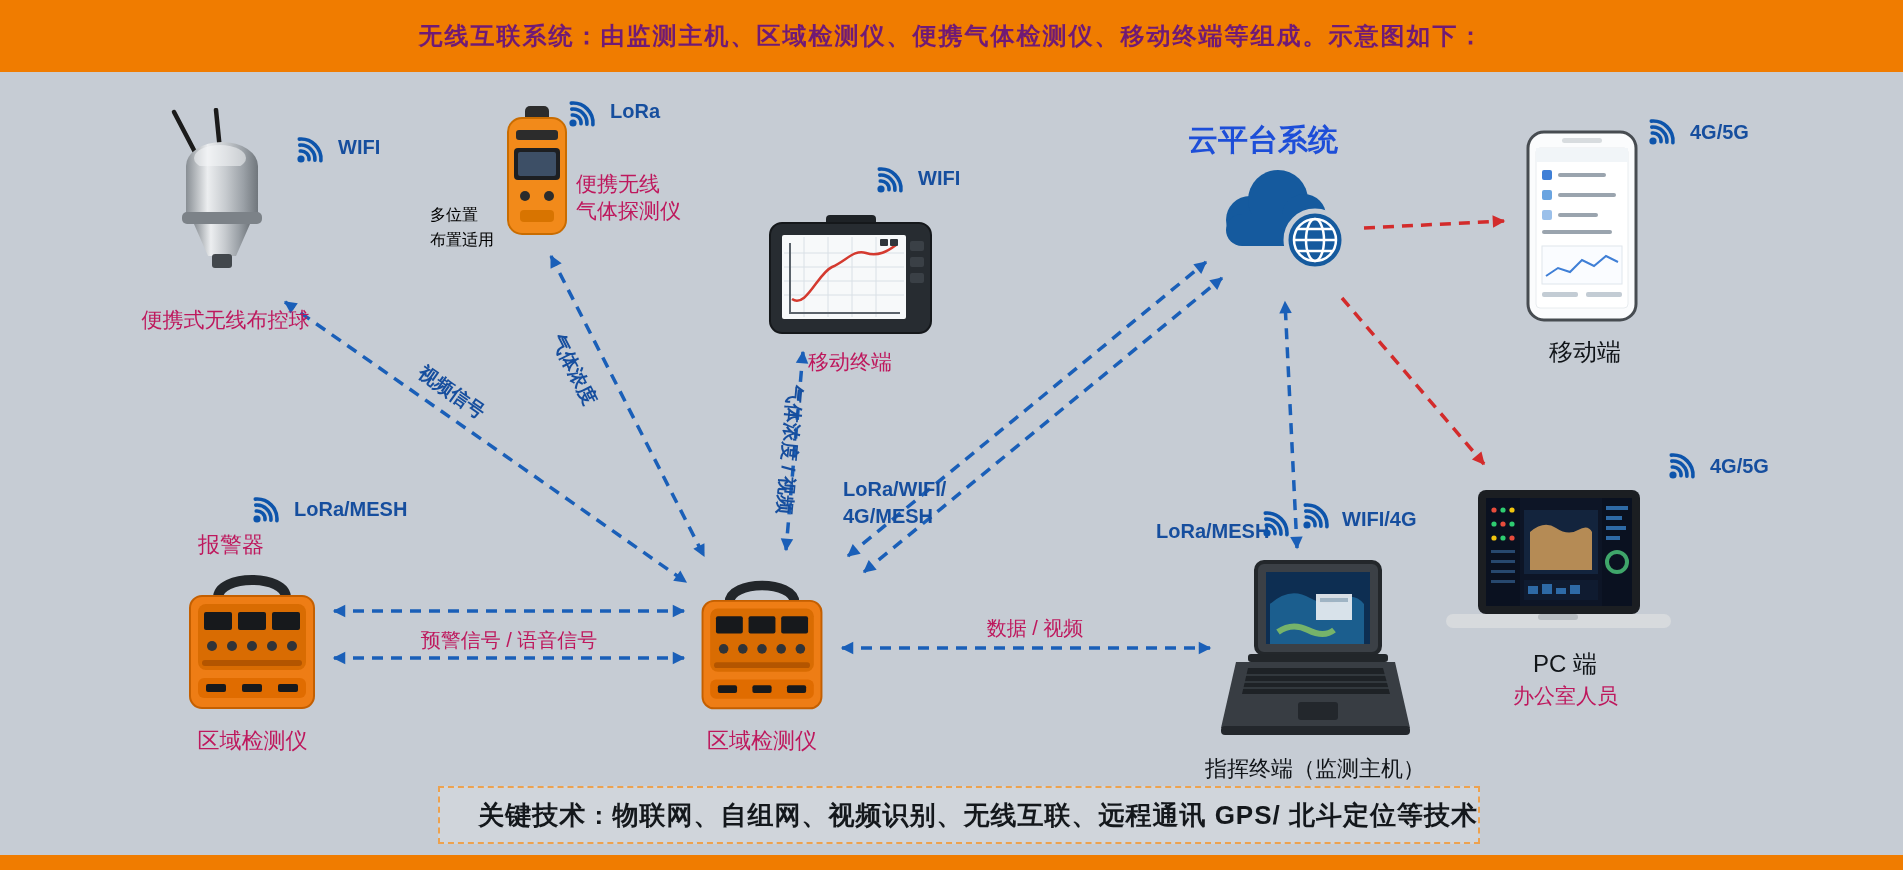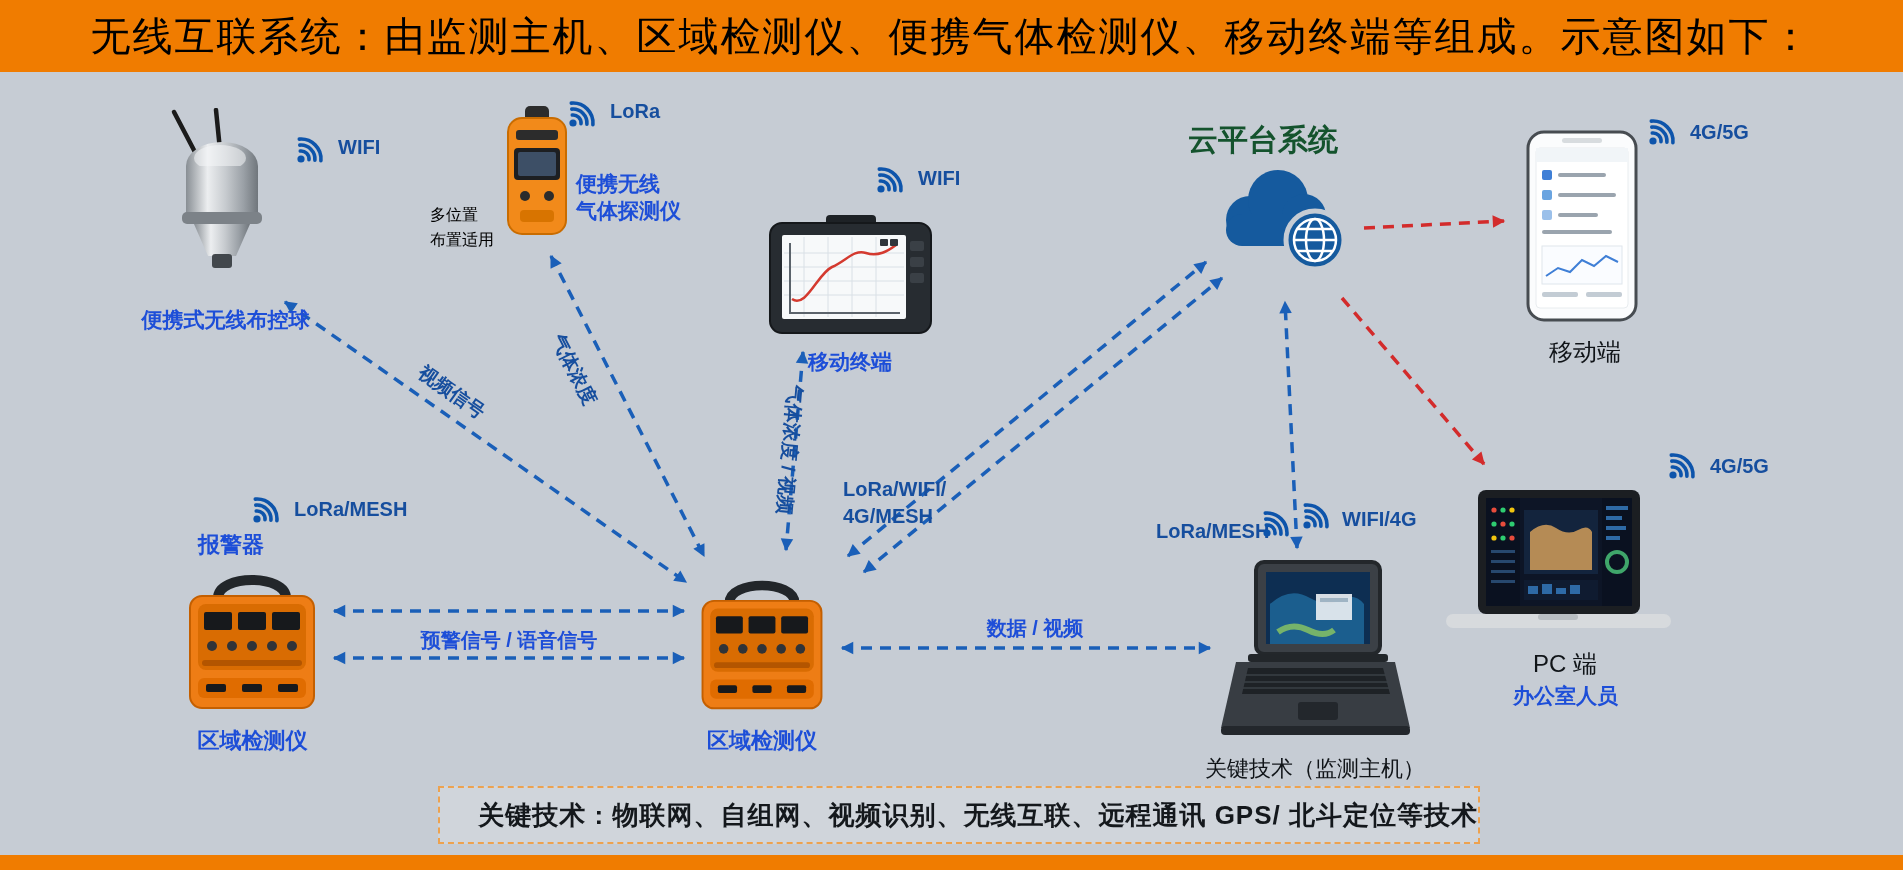--- a/index.html
+++ b/index.html
@@ -1,28 +1,28 @@
 <!DOCTYPE html>
 <html><head>
 <meta charset="utf-8">
 <style>
   *{margin:0;padding:0;box-sizing:border-box}
   html,body{width:1903px;height:870px;overflow:hidden}
   body{font-family:"Liberation Sans","DejaVu Sans",sans-serif;background:#c6ccd4}
   .stage{position:relative;width:1903px;height:870px;background:#c6ccd4}
   .abs{position:absolute}
   .banner{position:absolute;left:0;top:0;width:100%;height:72px;background:#f07c00;display:flex;align-items:center;justify-content:center}
-  .banner span{color:#000000;font-weight:normal;font-size:40px;letter-spacing:2px;white-space:nowrap}
+  .banner span{color:#701a75;font-weight:bold;font-size:24px;letter-spacing:2px;white-space:nowrap}
   .bottom-strip{position:absolute;left:0;bottom:0;width:100%;height:15px;background:#f07c00}
   .arrows{position:absolute;left:0;top:0;pointer-events:none}
   .lbl-blue{color:#164e9e;font-weight:bold;font-size:20px;white-space:nowrap}
-  .lbl-red{color:#1d4ed8;font-weight:bold;font-size:21px;white-space:nowrap}
+  .lbl-red{color:#be185d;font-weight:normal;font-size:21px;white-space:nowrap}
   .lbl-black{color:#101418;font-weight:normal;font-size:24px;white-space:nowrap}
   .lbl-orange{color:#000000;font-weight:normal;font-size:16px;line-height:25px;white-space:nowrap}
-  .cloud-title{color:#14532d;font-weight:bold;font-size:30px;white-space:nowrap}
+  .cloud-title{color:#1d4ed8;font-weight:bold;font-size:30px;white-space:nowrap}
   .center{text-align:center}
   .rot{transform-origin:0 0;display:inline-block}
   .two-line{line-height:27px}
   .keybox{position:absolute;left:438px;top:786px;width:1042px;height:58px;border:2px dashed #eda24f;background:rgba(255,255,255,0.18);display:flex;align-items:center;justify-content:flex-end}
   .keybox span{font-weight:bold;font-size:26px;color:#14181c;white-space:nowrap;letter-spacing:1px}
   .sm{font-size:19px}
 </style>
 </head>
 <body>
 
@@ -294,21 +294,21 @@
   </svg>
   <svg class="abs" style="left:1302px;top:498px" width="30" height="32" viewBox="0 0 30 32">
     <g fill="none" stroke="#0d54ab" stroke-width="3.6" stroke-linecap="round">
       <path d="M4.3 19 A8 8 0 0 1 13 27.7"></path>
         <path d="M3.8 13.1 A14 14 0 0 1 18.9 28.2"></path>
         <path d="M3.3 7.1 A20 20 0 0 1 24.9 28.7"></path>
     </g>
     <circle cx="5" cy="27" r="3.6" fill="#0d54ab"></circle>
   </svg>
   <span class="abs lbl-blue" style="left:1342px;top:508px">WIFI/4G</span>
-  <div class="abs lbl-black center" style="left:1195px;top:754px;width:240px;font-size:22px">关键技术（监测主机）</div>
+  <div class="abs lbl-black center" style="left:1195px;top:754px;width:240px;font-size:22px">指挥终端（监测主机）</div>
 
   <svg class="abs" style="left:1446px;top:490px" width="225" height="158" viewBox="0 0 225 158">
     <rect x="32" y="0" width="162" height="124" rx="8" fill="#1b1e22"></rect>
     <rect x="40" y="8" width="146" height="108" fill="#0d1526"></rect>
     <rect x="40" y="8" width="34" height="108" fill="#0a1120"></rect>
     <g>
       <circle cx="48" cy="20" r="2.6" fill="#e74c3c"></circle>
         <circle cx="57" cy="20" r="2.6" fill="#2ecc71"></circle>
         <circle cx="66" cy="20" r="2.6" fill="#f1c40f"></circle>
       <circle cx="48" cy="34" r="2.6" fill="#2ecc71"></circle>

